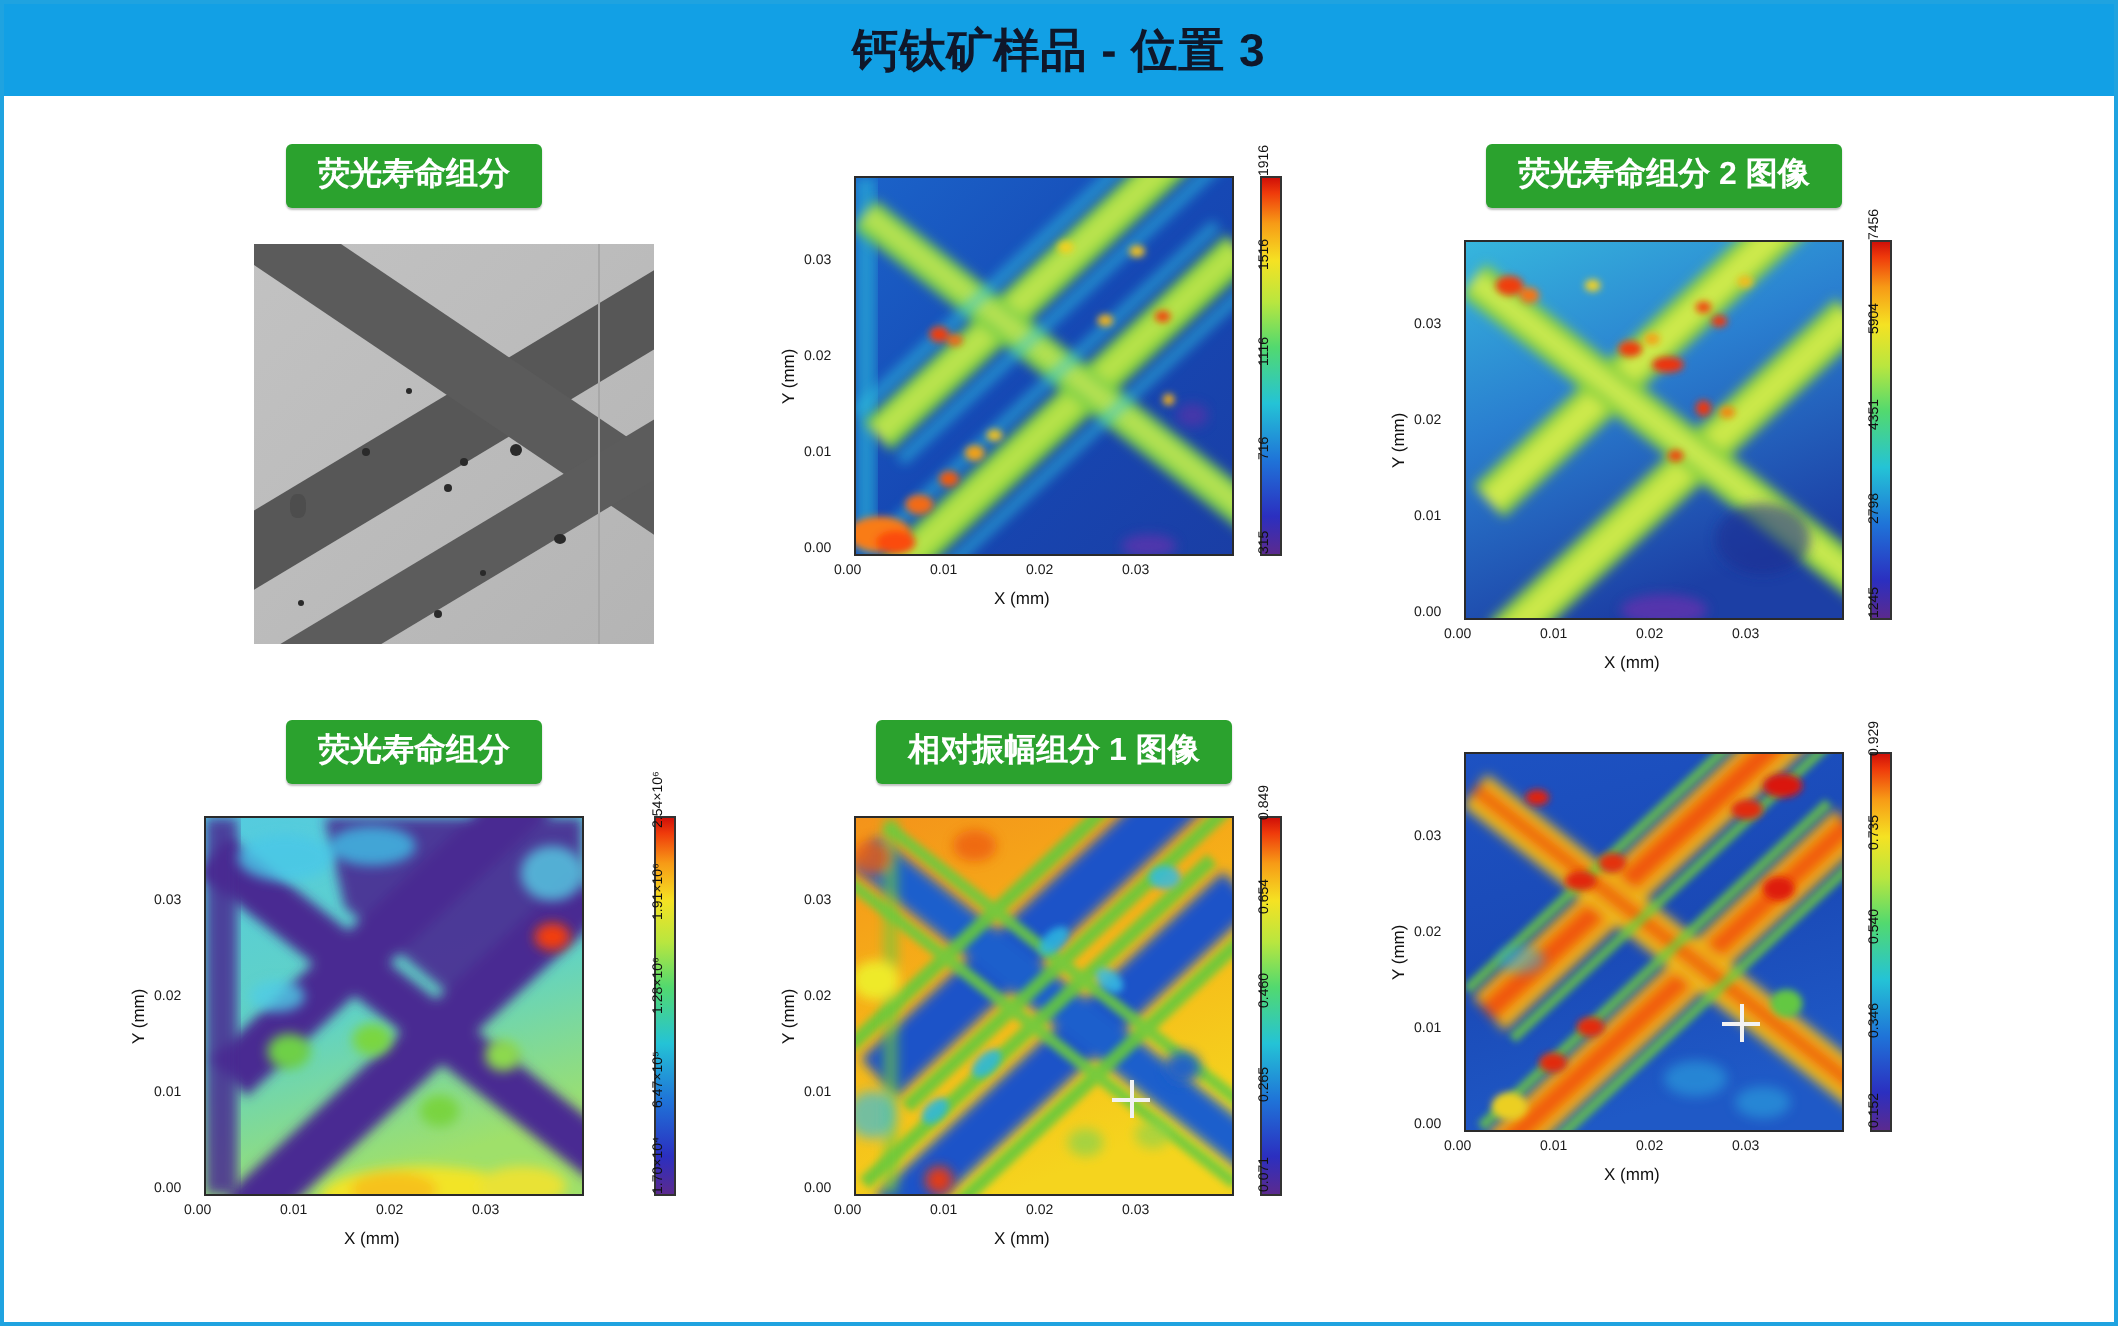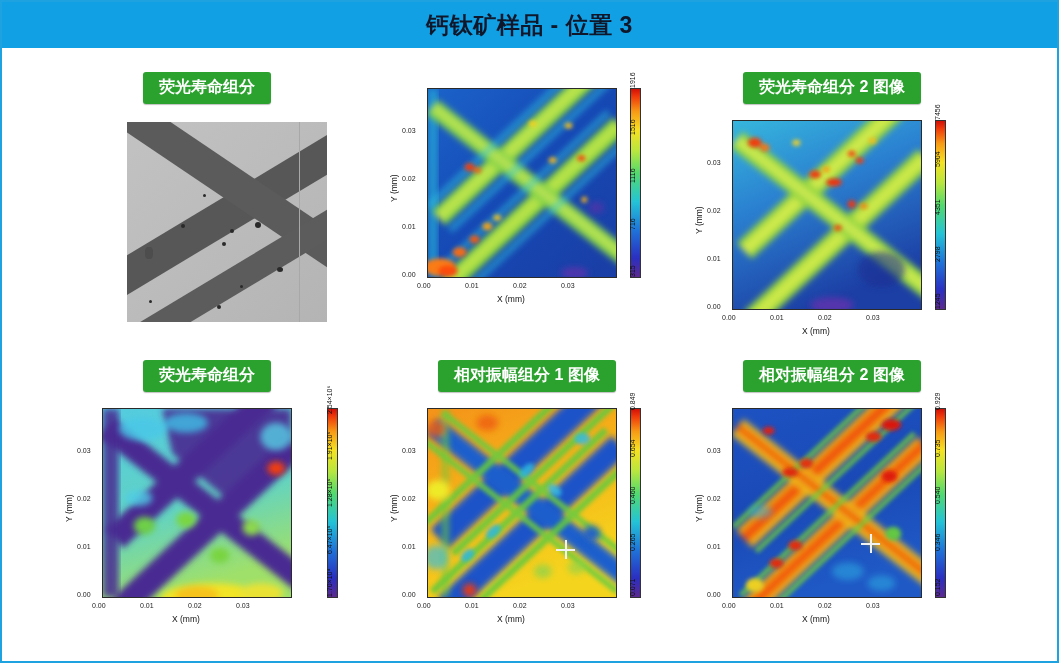--- a/index.html
+++ b/index.html
@@ -447,23 +447,20 @@
                     background:linear-gradient(to top,#5b2a8f 0%,#2b2fc0 10%,#1f74d8 25%,#24c3d6 40%,#52d96f 55%,#b9e63f 67%,#f5e223 78%,#f79a16 88%,#ef3a0b 96%,#d01008 100%);"></div>
         <div class="cbar-lbl" style="left:252px;top:18px;">0.849</div>
         <div class="cbar-lbl" style="left:252px;top:65px;">0.654</div>
         <div class="cbar-lbl" style="left:252px;top:112px;">0.460</div>
         <div class="cbar-lbl" style="left:252px;top:159px;">0.265</div>
         <div class="cbar-lbl" style="left:252px;top:204px;">0.071</div>
       </div>
     </div>
 
     <div class="panel" style="left:680px;top:310px;width:300px;height:290px;">
-      <div class="panel-title-wrap">
-        <div class="panel-title">相对振幅组分 2 图像</div>
-      </div>
       <div class="panel-body plotbox" style="height:250px;">
 
         <div class="axes" style="left:50px;top:16px;width:190px;height:190px;background:#1a4ab8;">
           <svg class="imgcanvas" viewBox="0 0 190 190" preserveAspectRatio="none">
             <defs>
               <linearGradient id="ra2bg" x1="0" y1="0" x2="0.3" y2="1">
                 <stop offset="0%" stop-color="#1d52c2"></stop>
                 <stop offset="55%" stop-color="#1a49b6"></stop>
                 <stop offset="100%" stop-color="#1f59c6"></stop>
               </linearGradient>

